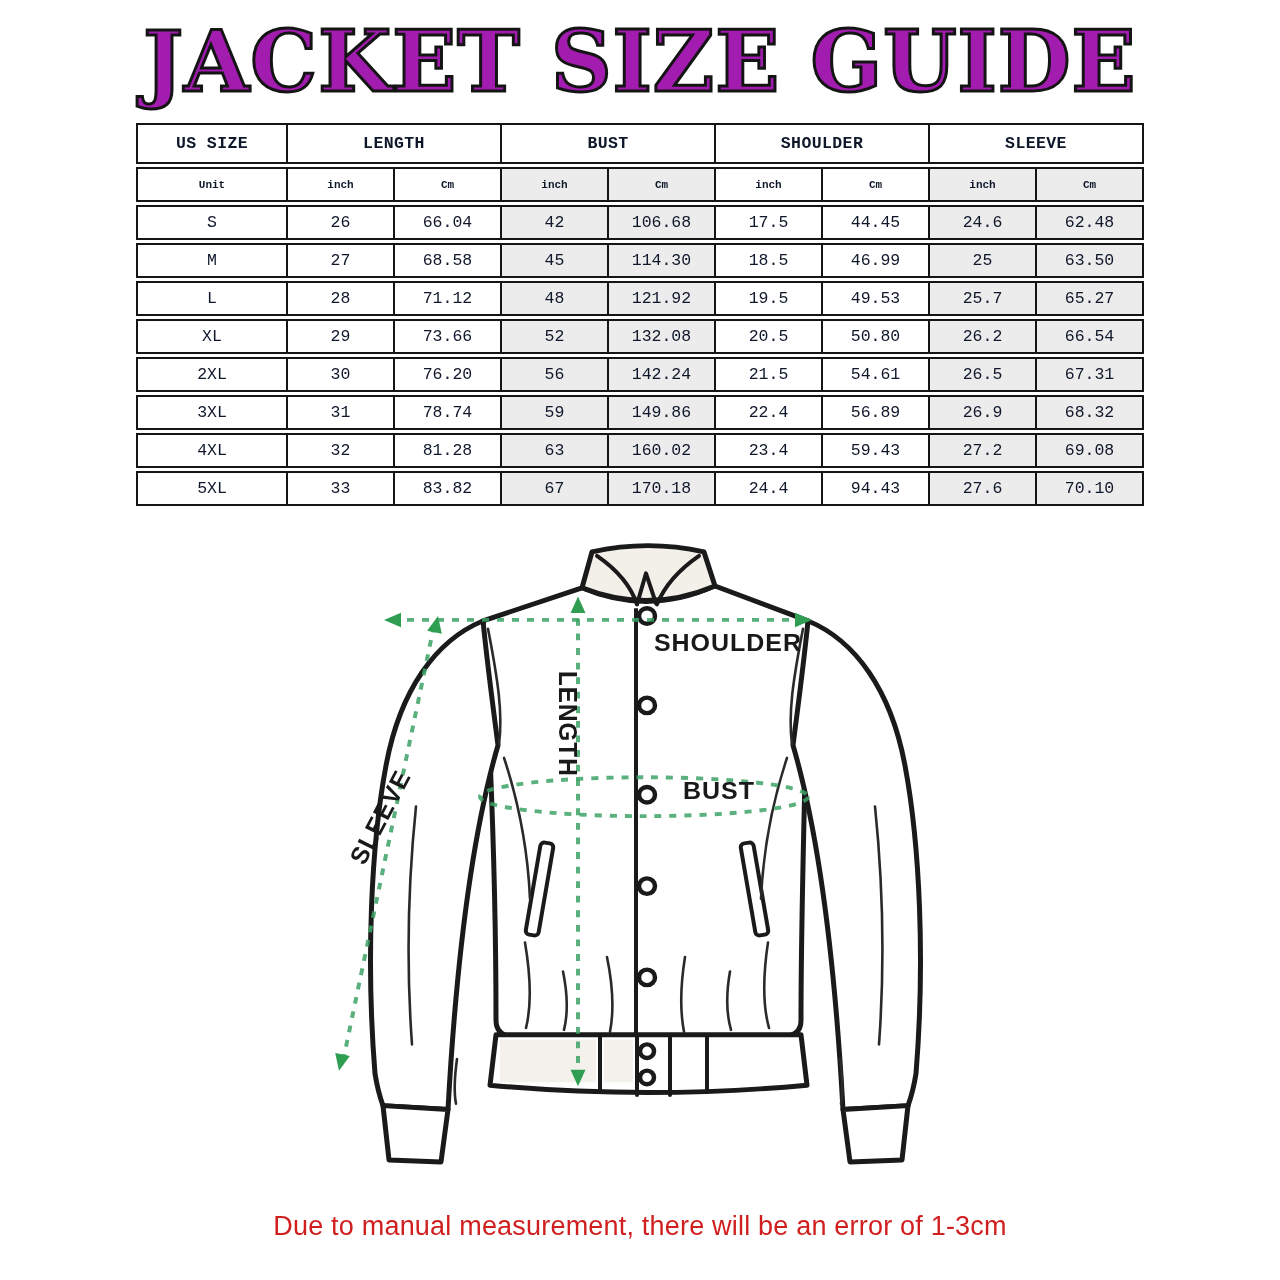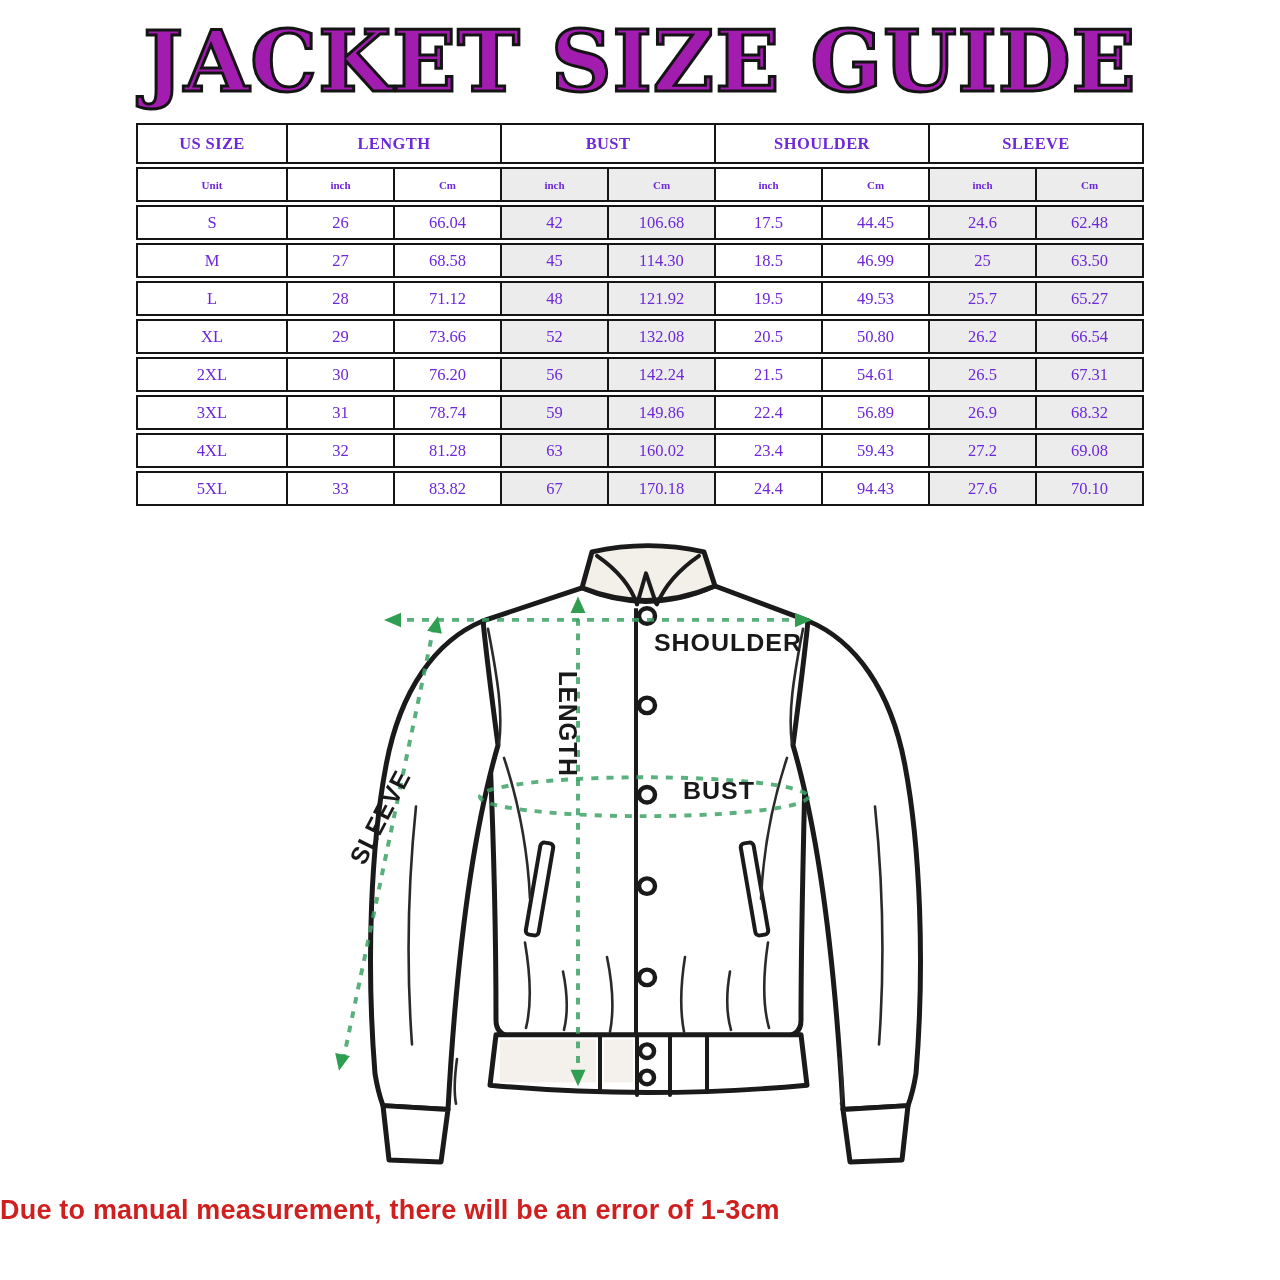--- a/index.html
+++ b/index.html
@@ -8,41 +8,41 @@
 
   .title{
     margin:0;padding-top:14px;height:96px;line-height:96px;text-align:center;
     font-family:"DejaVu Serif",serif;font-weight:bold;font-size:84px;color:#a21caf;
     -webkit-text-stroke:3px #141414;letter-spacing:1px;white-space:nowrap;
   }
 
   table.size-table{
     width:1008px;margin:10px auto 0;table-layout:fixed;
     border-collapse:separate;border-spacing:0 3px;
-    font-family:Liberation Serif, serif;color:#6d28d9;
+    font-family:Liberation Mono, monospace;color:#0f172a;
   }
   .col-size{width:152px;}
   .col-num{width:107px;}
   .size-table th,.size-table td{
     box-sizing:content-box;text-align:center;vertical-align:middle;padding:0;
     border-top:2.5px solid #151515;border-bottom:2.5px solid #151515;border-right:2.5px solid #151515;
     background:#ffffff;overflow:hidden;white-space:nowrap;
   }
   .size-table th:first-child,.size-table td:first-child{border-left:2.5px solid #151515;}
   .group-row th{height:37px;font-size:16.5px;font-weight:bold;letter-spacing:.4px;}
   .unit-row th{height:31px;font-size:11px;font-weight:bold;}
   .size-table tbody td{height:31px;font-size:16.5px;font-weight:normal;}
   .size-table .sh{background:#ececec;}
 
   .diagram{width:640px;margin:6px auto 0;}
   .diagram svg{display:block;}
 
   .disclaimer{
-    margin-top:0;text-align:left;font-family:"Liberation Sans",sans-serif;
-    font-weight:bold;font-size:27px;color:#d01f1f;letter-spacing:.2px;
+    margin-top:16px;text-align:center;font-family:"Liberation Sans",sans-serif;
+    font-weight:normal;font-size:27px;color:#d01f1f;letter-spacing:.2px;
   }
 </style>
 </head>
 <body>
 
 <div class="page">
 
   <h1 class="title">JACKET SIZE GUIDE</h1>
 
   <table class="size-table">

